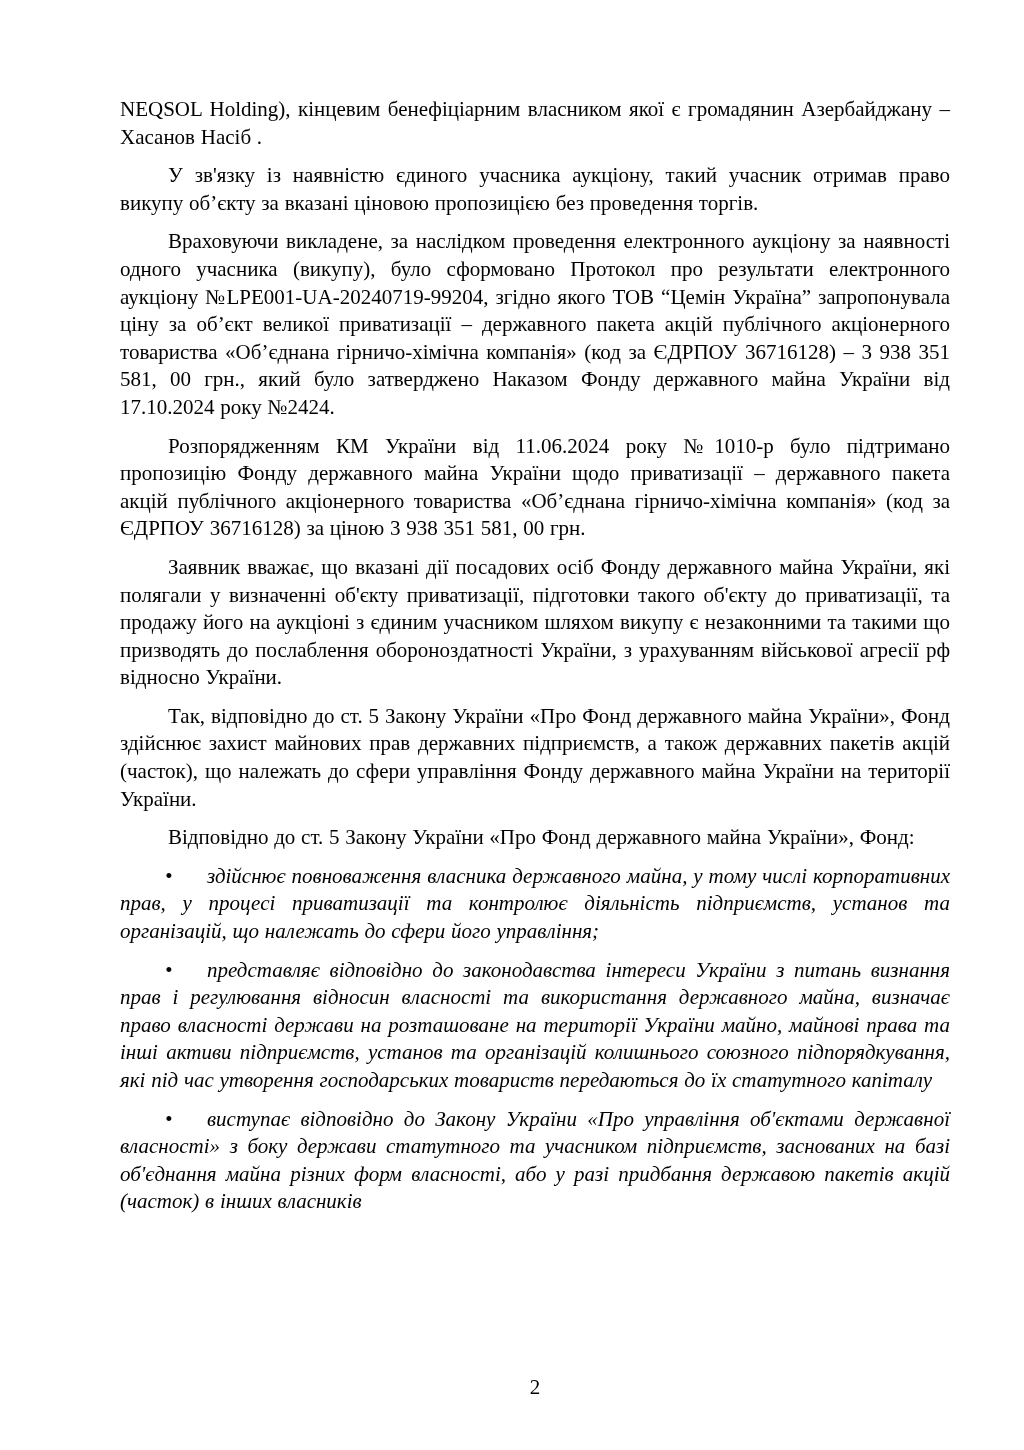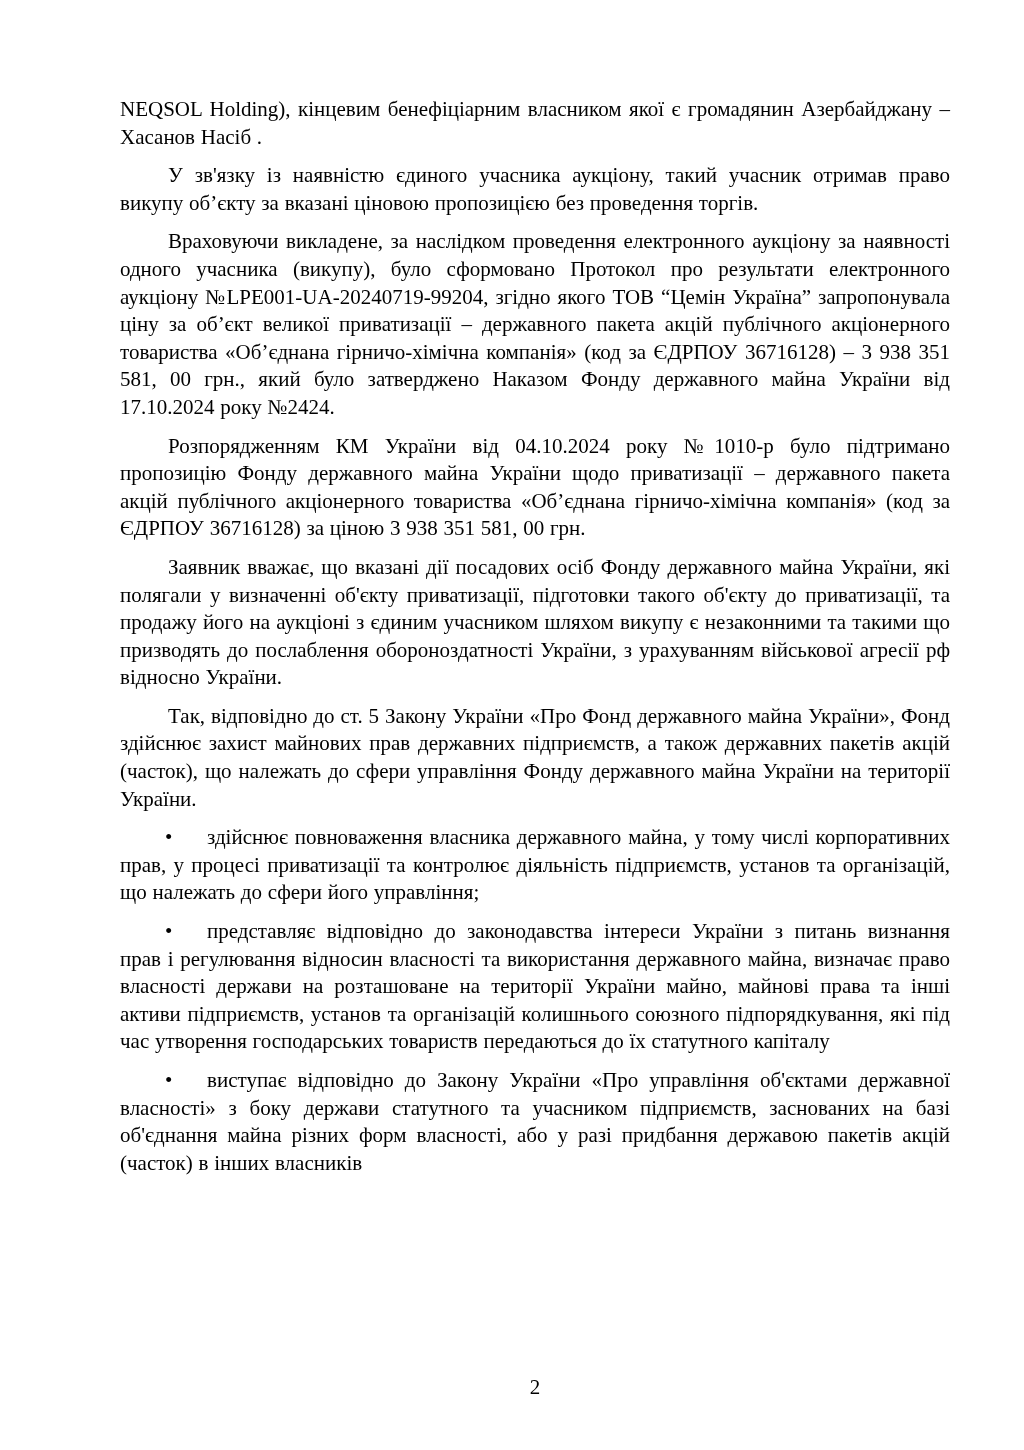--- a/index.html
+++ b/index.html
@@ -28,20 +28,21 @@
     line-height: 27.6px;
     text-align: justify;
     text-indent: 48px;
     word-spacing: 0.5px;
   }
   .para.continuation {
     text-indent: 0;
   }
   .para.bullet {
     text-indent: 45px;
+    font-style: italic;
   }
   .bullet-marker {
     display: inline-block;
     width: 42px;
     text-indent: 0;
   }
   .page-number {
     position: absolute;
     left: 120px;
     width: 830px;
@@ -56,26 +57,27 @@
 
 <div class="page">
   <div class="content">
 
     <p class="para continuation">NEQSOL Holding), кінцевим бенефіціарним власником якої є громадянин Азербайджану – Хасанов Насіб .</p>
 
     <p class="para">У зв'язку із наявністю єдиного учасника аукціону, такий учасник отримав право викупу об’єкту за вказані ціновою пропозицією без проведення торгів.</p>
 
     <p class="para">Враховуючи викладене, за наслідком проведення електронного аукціону за наявності одного учасника (викупу), було сформовано Протокол про результати електронного аукціону №LPE001-UA-20240719-99204, згідно якого ТОВ “Цемін Україна” запропонувала ціну за об’єкт великої приватизації – державного пакета акцій публічного акціонерного товариства «Об’єднана гірничо-хімічна компанія» (код за ЄДРПОУ 36716128) – 3 938 351 581, 00 грн., який було затверджено Наказом Фонду державного майна України від 17.10.2024 року №2424.</p>
 
-    <p class="para">Розпорядженням КМ України від 04.10.2024 року №1010-р було підтримано пропозицію Фонду державного майна України щодо приватизації – державного пакета акцій публічного акціонерного товариства «Об’єднана гірничо-хімічна компанія» (код за ЄДРПОУ 36716128) за ціною 3 938 351 581, 00 грн.</p>
+    <p class="para">Розпорядженням КМ України від 11.06.2024 року №1010-р було підтримано пропозицію Фонду державного майна України щодо приватизації – державного пакета акцій публічного акціонерного товариства «Об’єднана гірничо-хімічна компанія» (код за ЄДРПОУ 36716128) за ціною 3 938 351 581, 00 грн.</p>
 
     <p class="para">Заявник вважає, що вказані дії посадових осіб Фонду державного майна України, які полягали у визначенні об'єкту приватизації, підготовки такого об'єкту до приватизації, та продажу його на аукціоні з єдиним учасником шляхом викупу є незаконними та такими що призводять до послаблення обороноздатності України, з урахуванням військової агресії рф відносно України.</p>
 
     <p class="para">Так, відповідно до ст. 5 Закону України «Про Фонд державного майна України», Фонд здійснює захист майнових прав державних підприємств, а також державних пакетів акцій (часток), що належать до сфери управління Фонду державного майна України на території України.</p>
 
+    <p class="para">Відповідно до ст. 5 Закону України «Про Фонд державного майна України», Фонд:</p>
 
     <p class="para bullet">
       <span class="bullet-marker">•</span><span>здійснює повноваження власника державного майна, у тому числі корпоративних прав, у процесі приватизації та контролює діяльність підприємств, установ та організацій, що належать до сфери його управління;</span>
     </p>
 
     <p class="para bullet">
       <span class="bullet-marker">•</span><span>представляє відповідно до законодавства інтереси України з питань визнання прав і регулювання відносин власності та використання державного майна, визначає право власності держави на розташоване на території України майно, майнові права та інші активи підприємств, установ та організацій колишнього союзного підпорядкування, які під час утворення господарських товариств передаються до їх статутного капіталу</span>
     </p>
 
     <p class="para bullet">

